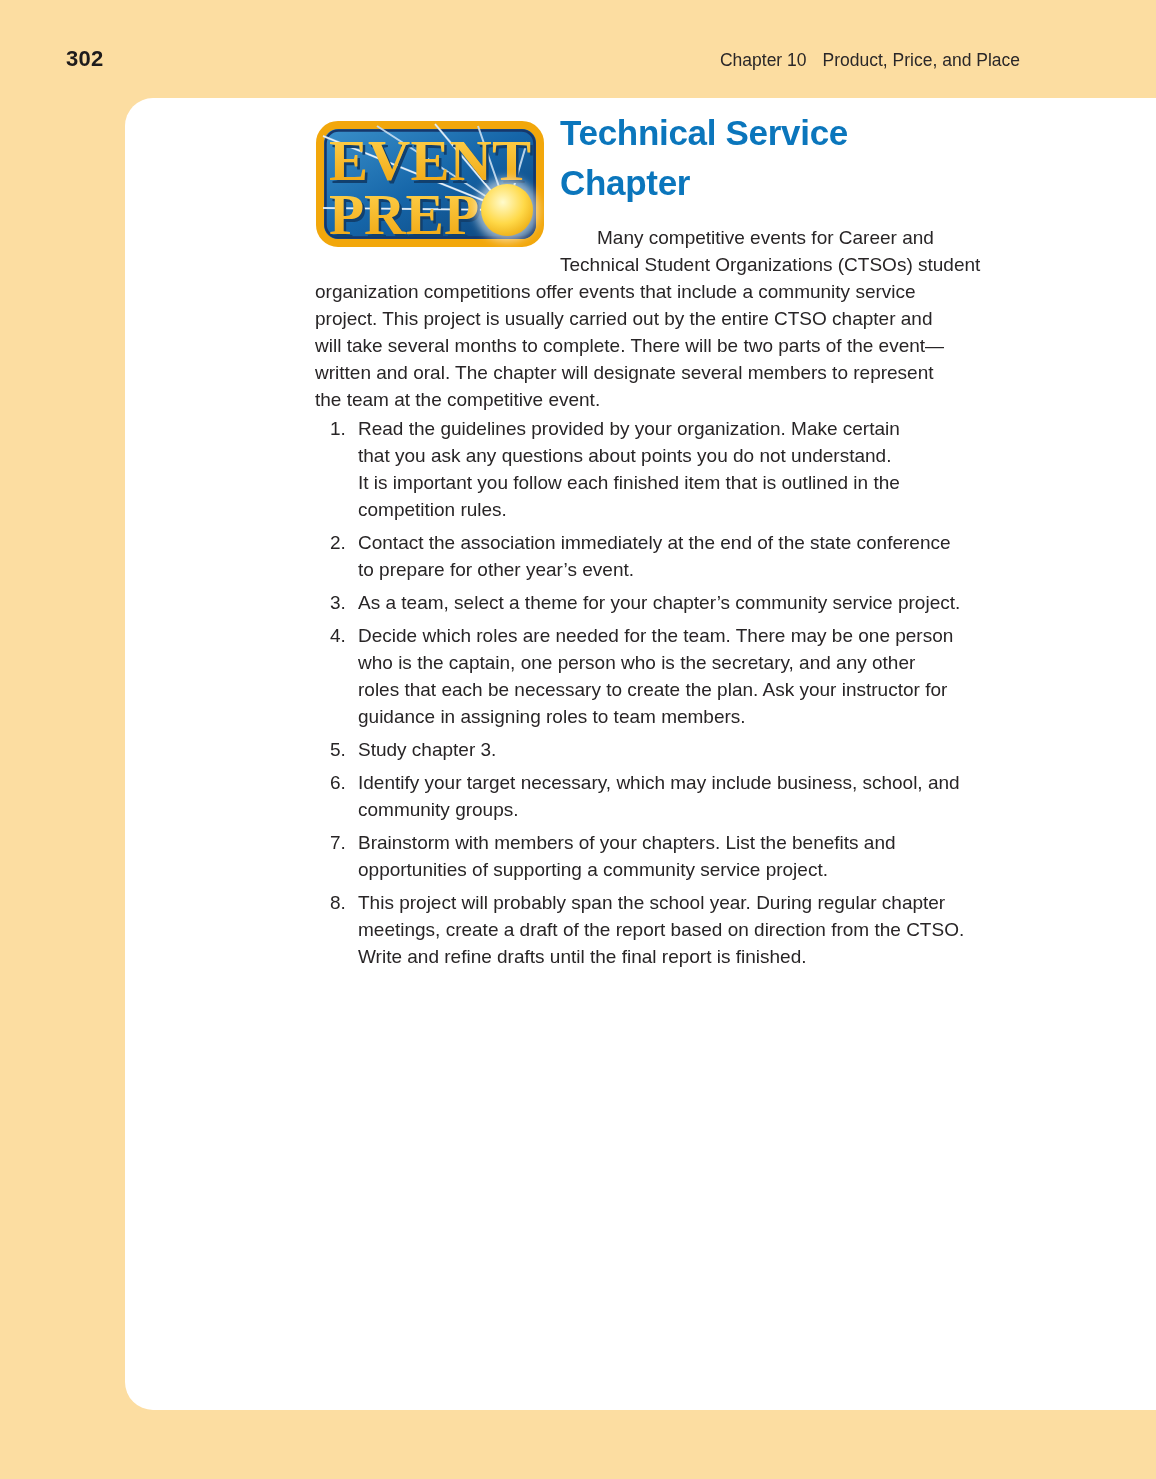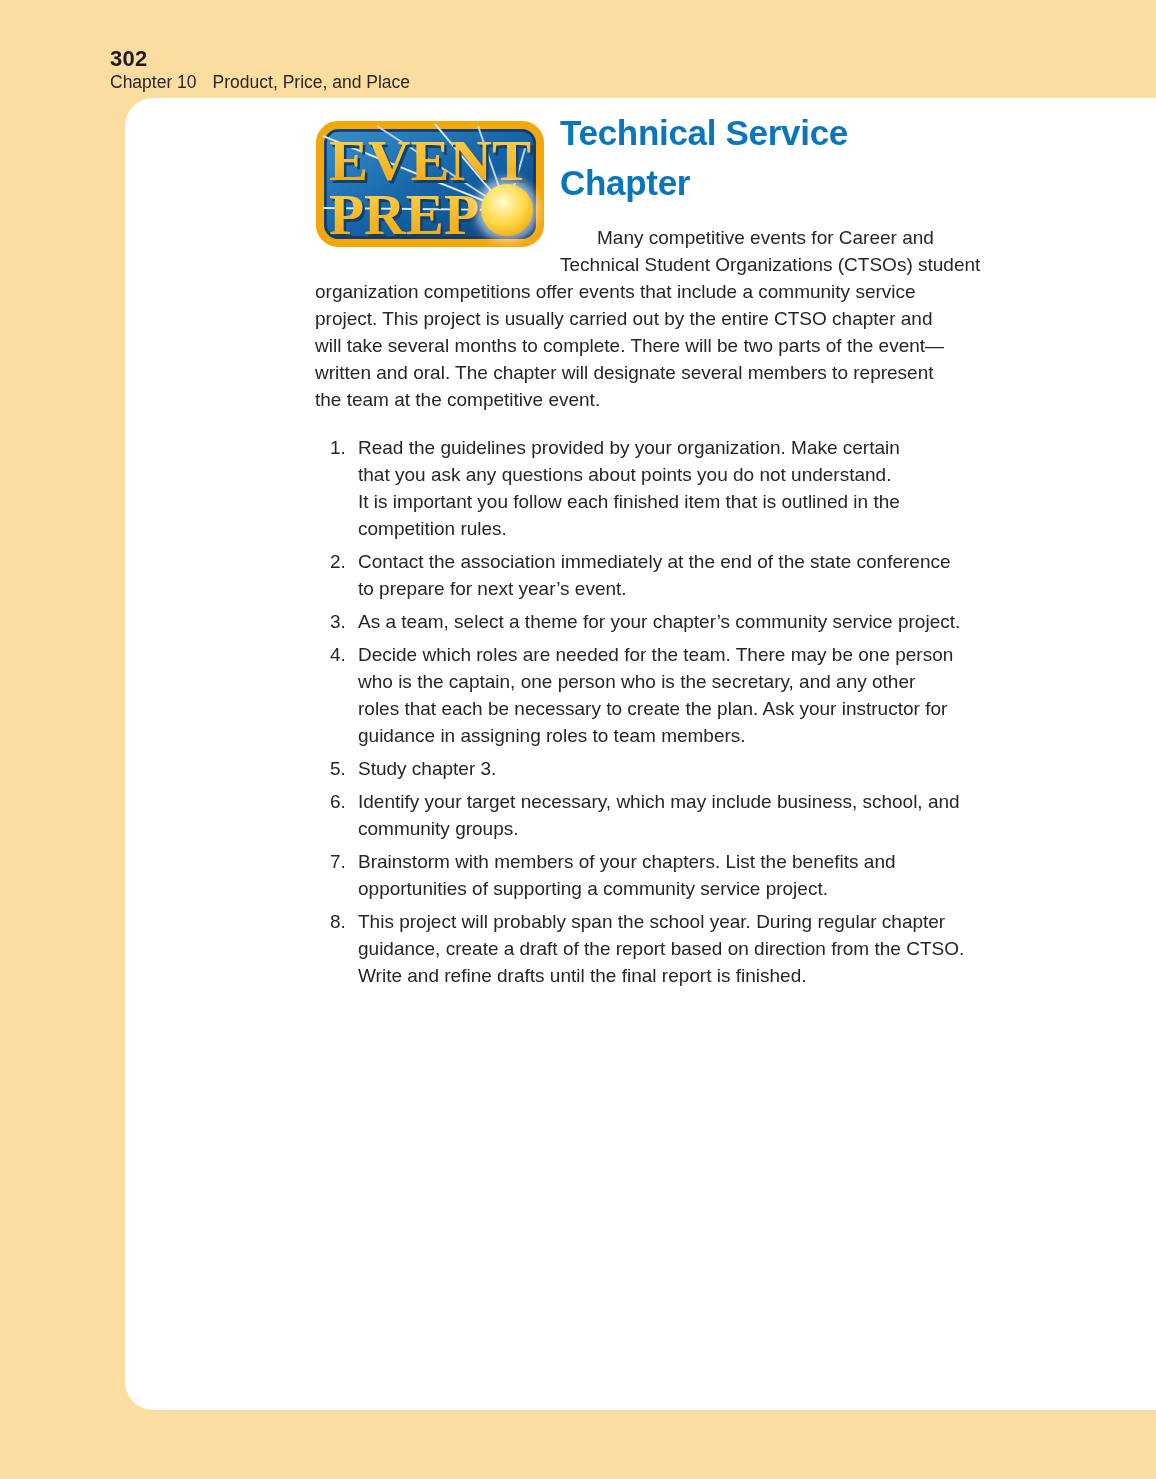--- a/index.html
+++ b/index.html
@@ -12,21 +12,20 @@
     position: relative;
     overflow: hidden;
   }
 
   
   .page-header {
     display: flex;
     justify-content: space-between;
     align-items: baseline;
     padding: 46px 136px 0 66px;
-    flex-direction: column;
   }
   .page-number {
     font-size: 22px;
     font-weight: bold;
     color: #1E1B1C;
     letter-spacing: 0.3px;
   }
   .header-right { font-size: 17.5px; color: #2A2728; margin-left: 44px; }
   .chapter-label { margin-right: 16px; }
 
@@ -58,21 +57,21 @@
   
   .article-title {
     margin: 0;
     font-size: 35px;
     line-height: 50px;
     font-weight: bold;
     color: #0B76BC;
     letter-spacing: -0.3px;
   }
   .intro {
-    margin: 16px 0 21px 0;
+    margin: 16px 0 2px 0;
     white-space: pre-line;
     text-indent: 37px;
   }
   .instruction {
     margin: 0 0 8px 0;
     text-indent: 43px;
   }
   .activities { margin: 0; }
   .act {
     display: flex;
@@ -168,21 +167,21 @@
       <div class="act">
         <span class="act-num">1.</span>
         <span class="act-text">Read the guidelines provided by your organization. Make certain
 that you ask any questions about points you do not understand.
 It is important you follow each finished item that is outlined in the
 competition rules.</span>
       </div>
       <div class="act">
         <span class="act-num">2.</span>
         <span class="act-text">Contact the association immediately at the end of the state conference
-to prepare for next year’s event.</span>
+to prepare for other year’s event.</span>
       </div>
       <div class="act">
         <span class="act-num">3.</span>
         <span class="act-text">As a team, select a theme for your chapter’s community service project.</span>
       </div>
       <div class="act">
         <span class="act-num">4.</span>
         <span class="act-text">Decide which roles are needed for the team. There may be one person
 who is the captain, one person who is the secretary, and any other
 roles that each be necessary to create the plan. Ask your instructor for
@@ -198,19 +197,19 @@
 community groups.</span>
       </div>
       <div class="act">
         <span class="act-num">7.</span>
         <span class="act-text">Brainstorm with members of your chapters. List the benefits and
 opportunities of supporting a community service project.</span>
       </div>
       <div class="act">
         <span class="act-num">8.</span>
         <span class="act-text">This project will probably span the school year. During regular chapter
-guidance, create a draft of the report based on direction from the CTSO.
+meetings, create a draft of the report based on direction from the CTSO.
 Write and refine drafts until the final report is finished.</span>
       </div>
     </div>
 
   </div>
 </div>
 
 </body></html>

